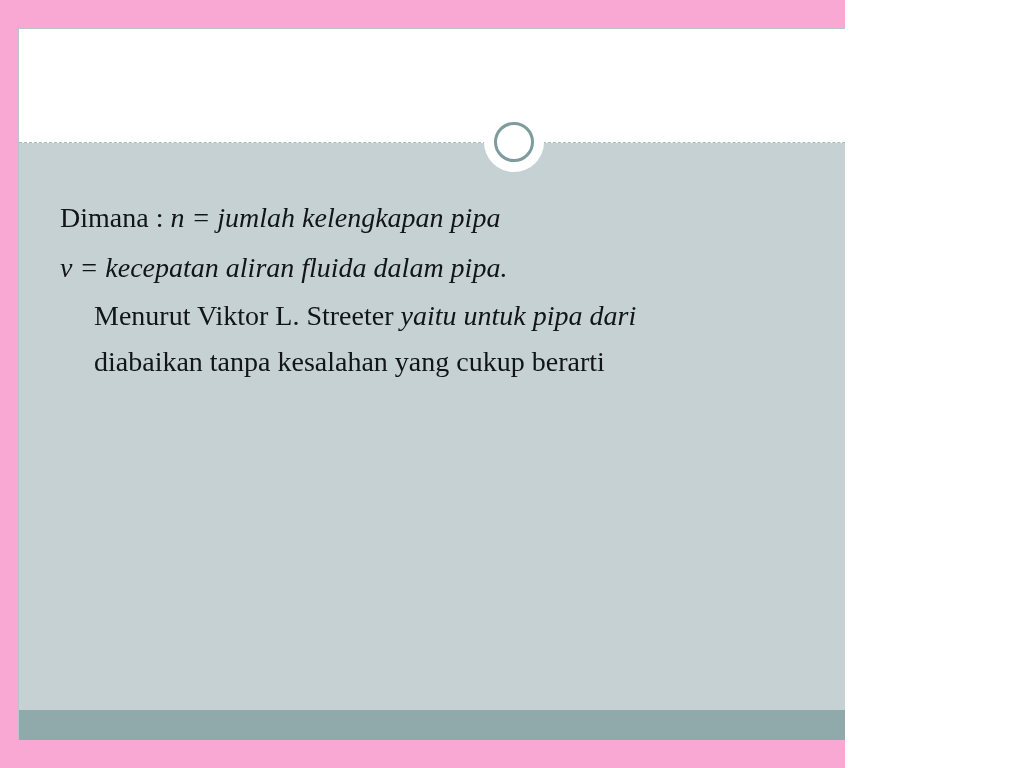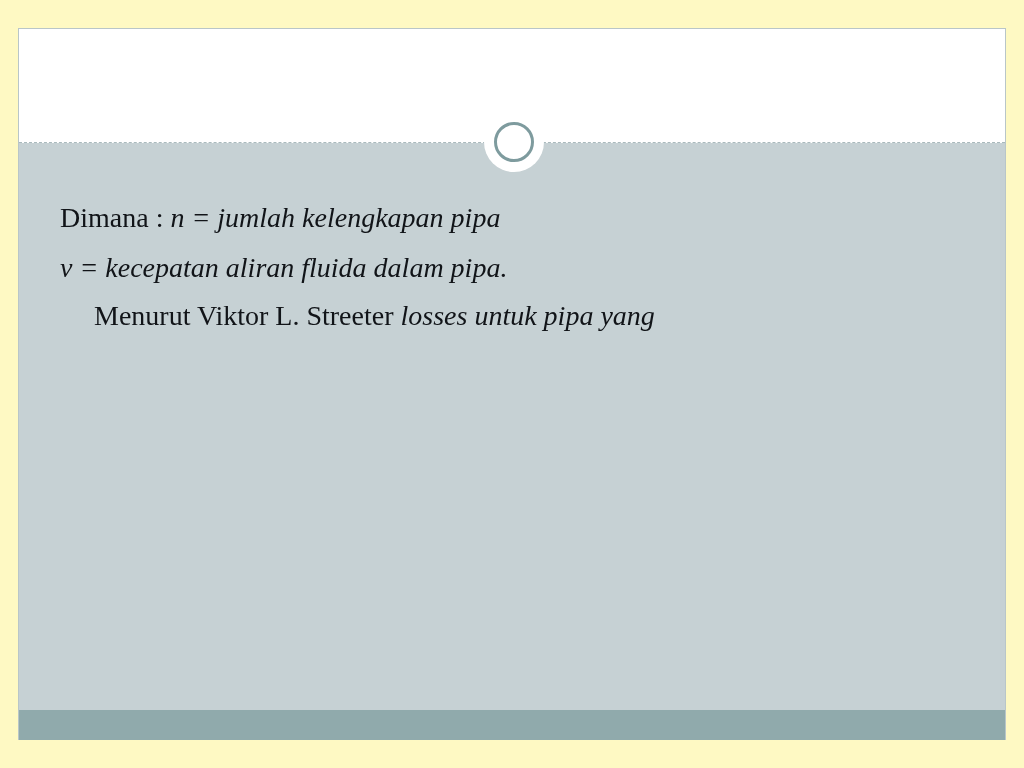--- a/index.html
+++ b/index.html
@@ -4,22 +4,22 @@
 <style>
   * { box-sizing: border-box; }
   html, body {
     margin: 0; padding: 0;
     width: 1024px; height: 768px;
     background: #ffffff;
     font-family: "Liberation Serif", serif;
   }
   #slide {
     position: relative;
-    width: 1024px; height: 768px;
-    background: #fef9c3;
+    width: 845px; height: 768px;
+    background: #f9a8d4;
     overflow: hidden;
   }
   
   #frame {
     position: absolute;
     left: 18px; top: 28px;
     width: 988px; height: 712px;
     border: 1px solid #b9c6c8;
     background: #ffffff;
   }
@@ -107,20 +107,23 @@
     <p>
       <span class="ro">Dimana : </span><span class="it">n</span><span class="it"> = </span><span class="it">jumlah kelengkapan pipa</span>
     </p>
 
 
     <p>
       <span class="it">v</span><span class="it"> = kecepatan aliran fluida dalam pipa.</span>
     </p>
 
     <p class="blk line-tight gap-top">
-      <span class="ro"> Menurut Viktor L. Streeter </span><span class="it">losses untuk pipa yang</span>
+      <span class="ro"> Menurut Viktor L. Streeter </span><span class="it">yaitu untuk pipa dari</span>
     </p>
 
 
+    <p class="blk line-tight">
+      <span class="ro">diabaikan tanpa kesalahan yang cukup berarti</span>
+    </p>
 
 
   </div>
 </div>
 
 </body></html>

